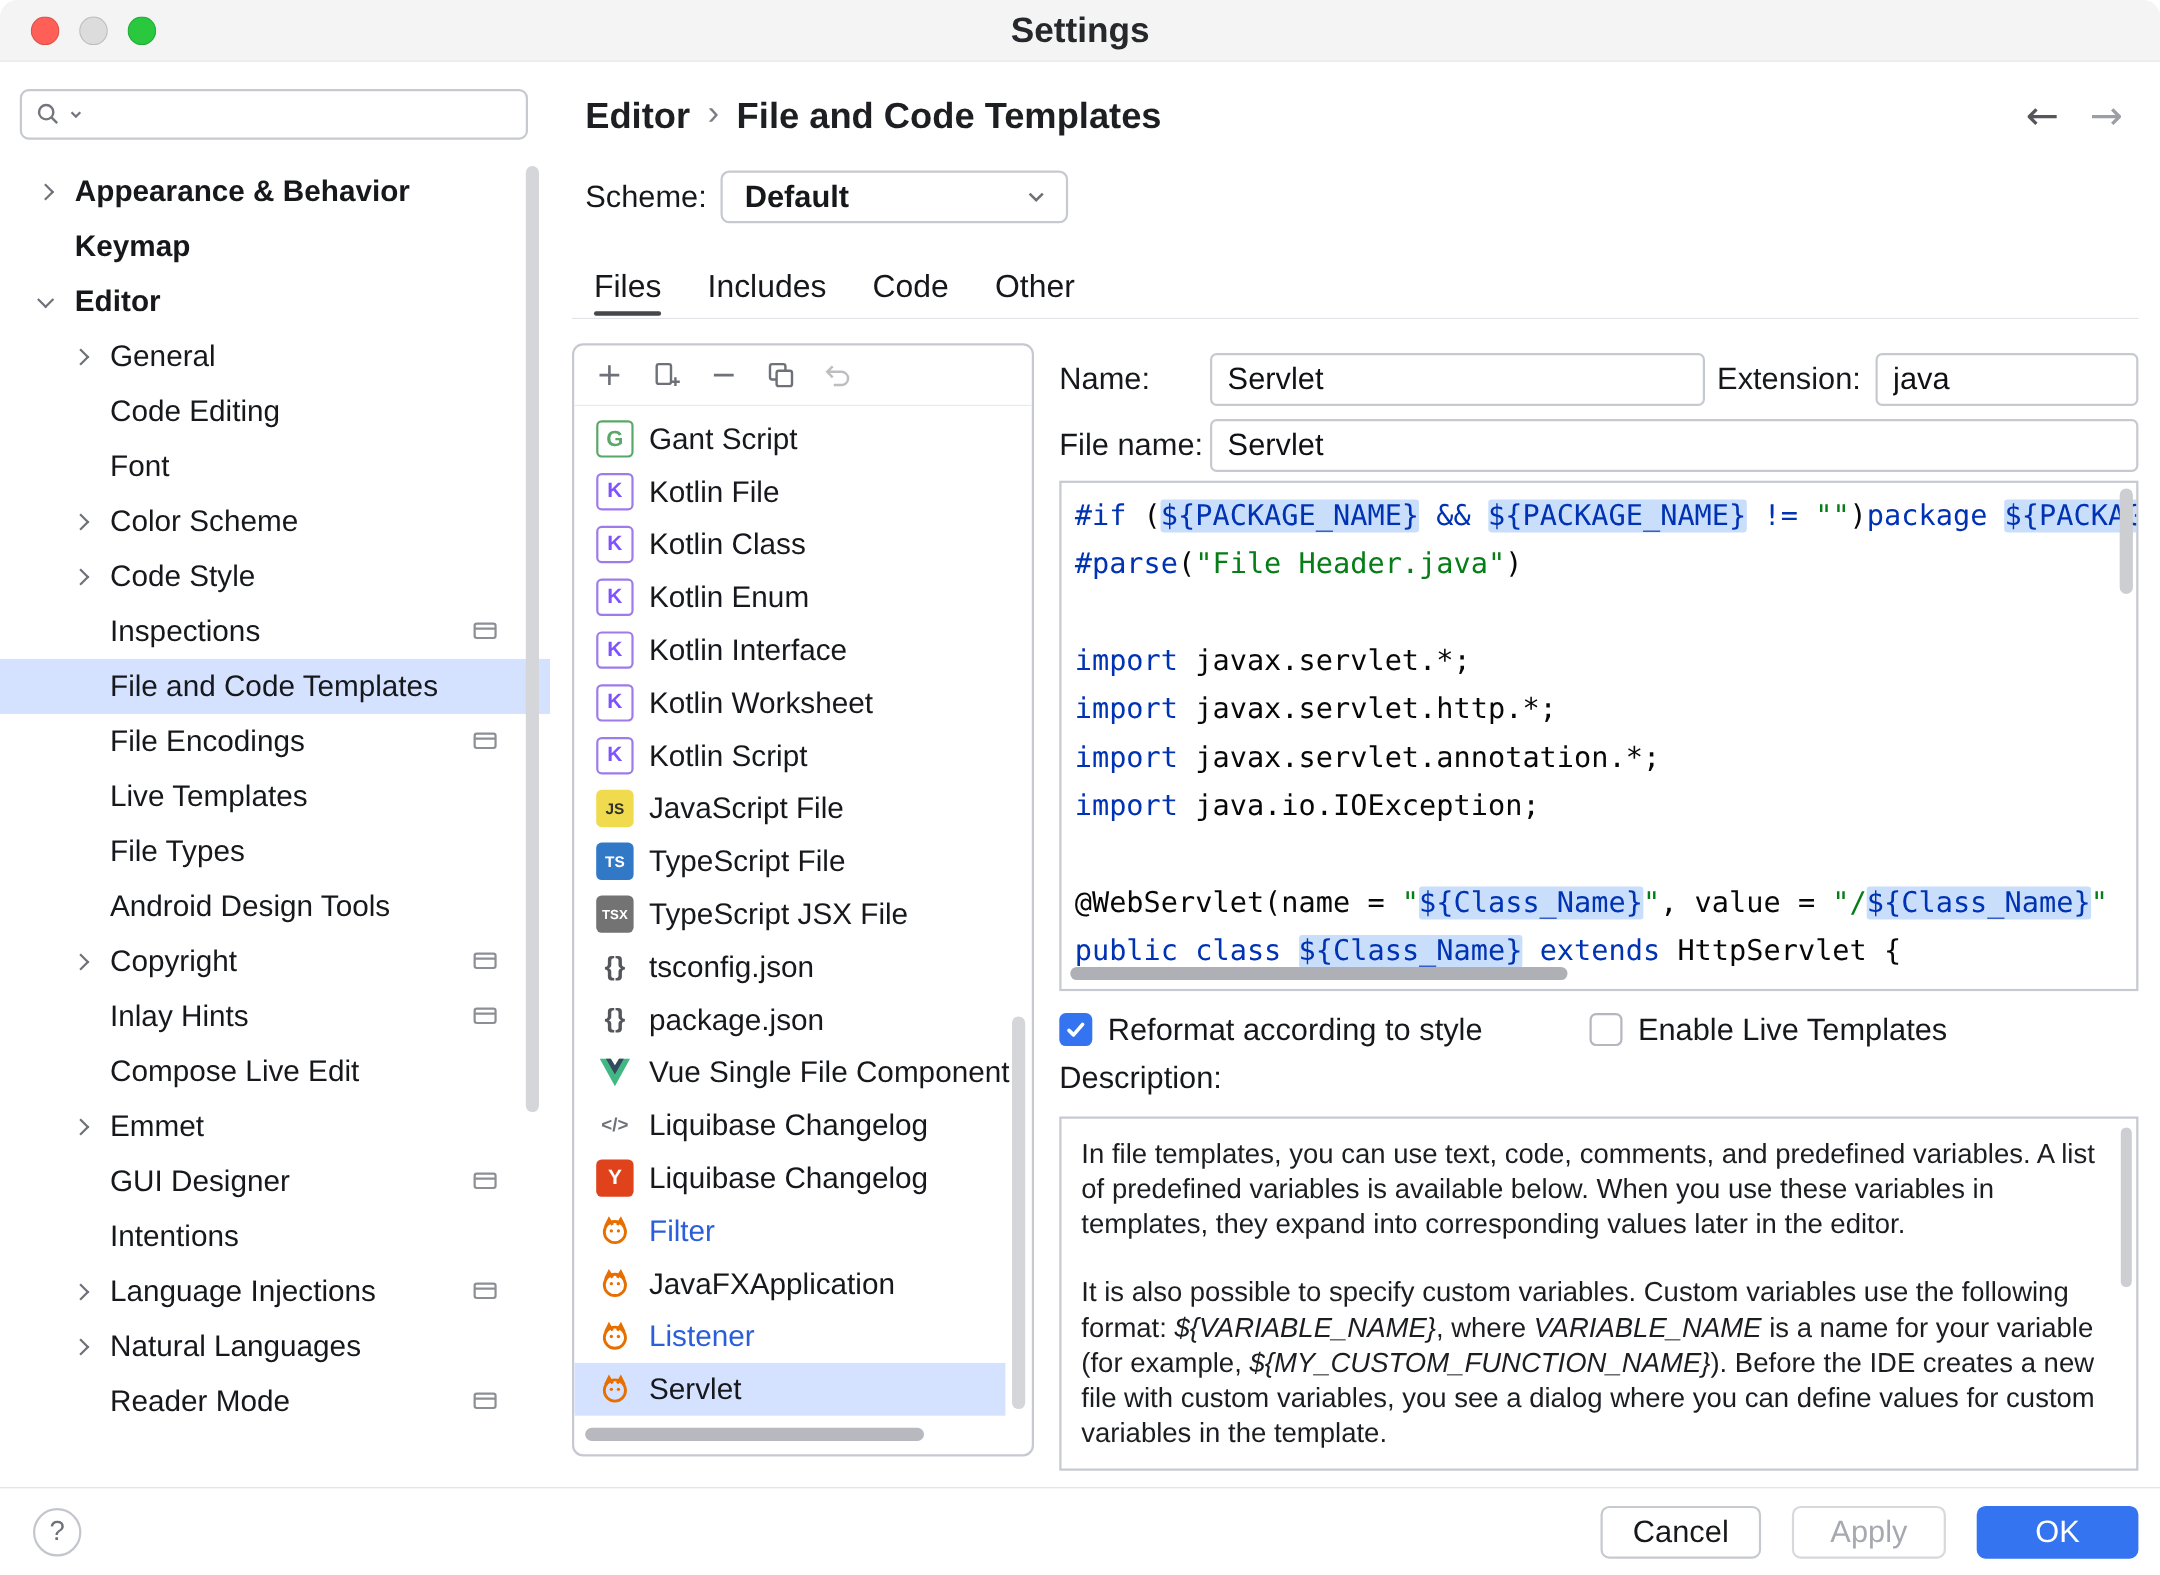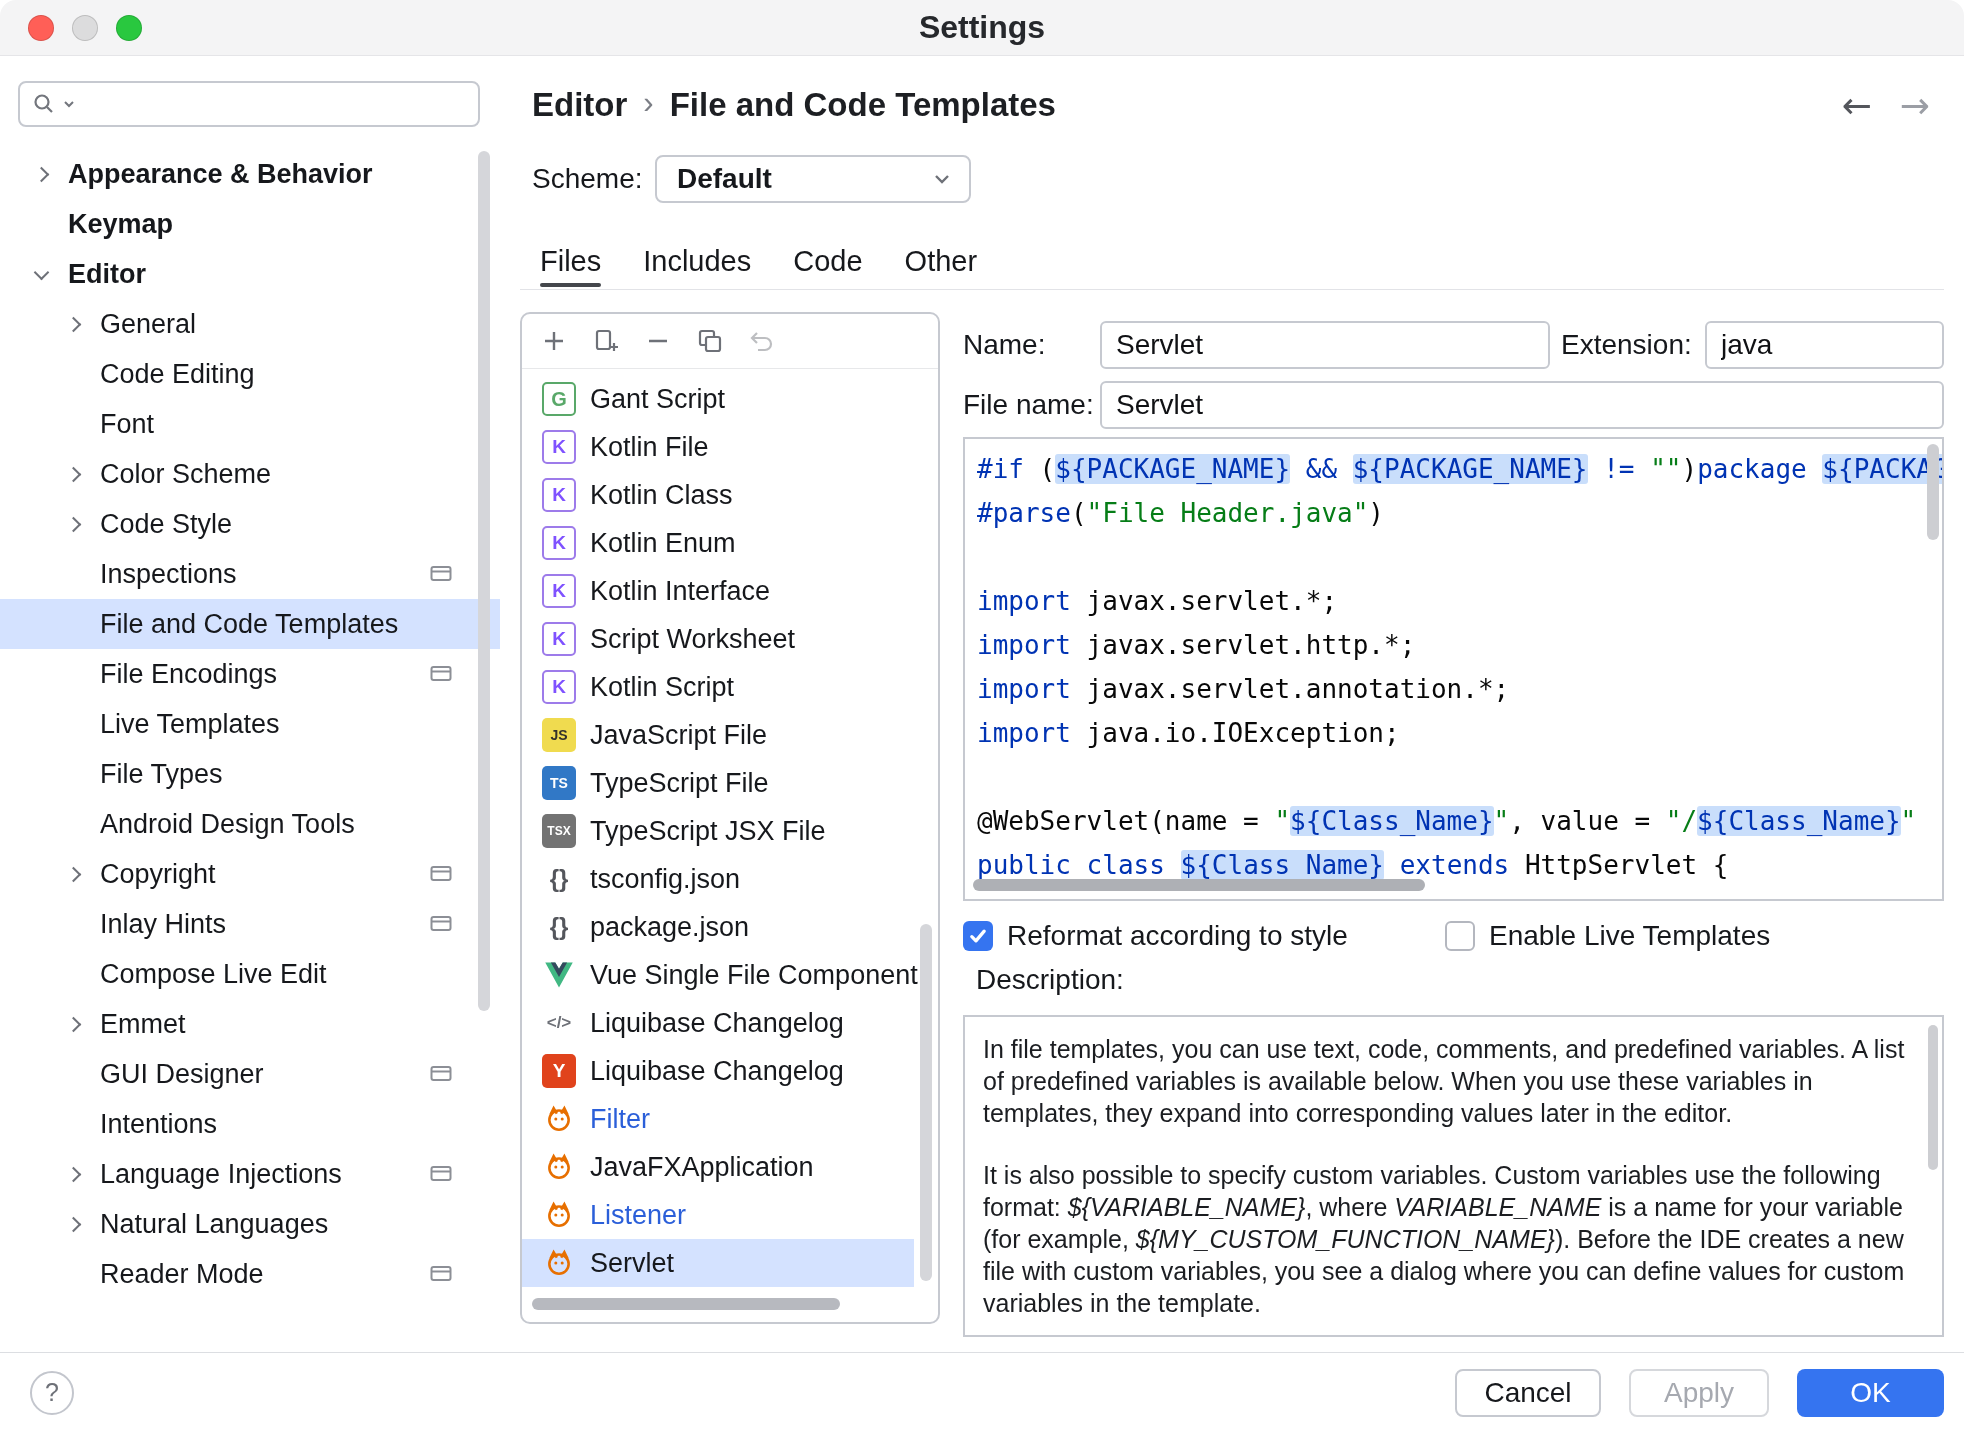--- a/index.html
+++ b/index.html
@@ -106,21 +106,21 @@
   .ed-vscroll { position:absolute; right:3px; top:5px; width:12px; height:96px; background:#cdced2; border-radius:6px; }
   .ed-hscroll { position:absolute; left:8px; bottom:8px; width:452px; height:12px; background:#aeb0b5; border-radius:6px; }
 
   .opt { position:absolute; top:608px; display:flex; align-items:center; gap:14px; font-size:28px; }
   .opt.opt0 { left:0; }
   .opt.opt1 { left:482px; }
   .cbox { width:30px; height:30px; border-radius:6px; display:flex; align-items:center; justify-content:center; }
   .cbox.on  { background:#3574f0; }
   .cbox.off { background:#fff; border:2px solid #b4b7bf; }
 
-  .desc-label { position:absolute; left:13px; top:652px; font-size:28px; }
+  .desc-label { position:absolute; left:0; top:652px; font-size:28px; }
   .desc-panel { position:absolute; left:0; top:703px; width:981px; height:322px;
     border:2px solid #c6c9d0; overflow:hidden; padding:16px 30px 0 18px; }
   .desc-panel p { font-size:25px; line-height:32px; color:#1b1d21; margin-bottom:30px; }
   .desc-var { font-style:italic; }
   .desc-vscroll { position:absolute; right:4px; top:8px; width:10px; height:145px; background:#cdced2; border-radius:5px; }
 
   
   .footer { position:absolute; bottom:0; left:0; right:0; height:80px; border-top:1px solid #dcdee2;
     display:flex; align-items:center; background:#fff; }
   .help-btn { margin-left:30px; width:44px; height:44px; border-radius:50%; border:2px solid #c3c6cd;
@@ -388,21 +388,21 @@
           <div class="titem">
             <span class="ticon ticon-kotlin">K</span>
             <span class="tlabel">Kotlin Enum</span>
           </div>
           <div class="titem">
             <span class="ticon ticon-kotlin">K</span>
             <span class="tlabel">Kotlin Interface</span>
           </div>
           <div class="titem">
             <span class="ticon ticon-kotlin">K</span>
-            <span class="tlabel">Script Worksheet</span>
+            <span class="tlabel">Kotlin Worksheet</span>
           </div>
           <div class="titem">
             <span class="ticon ticon-kotlin">K</span>
             <span class="tlabel">Kotlin Script</span>
           </div>
           <div class="titem">
             <span class="ticon ticon-js">JS</span>
             <span class="tlabel">JavaScript File</span>
           </div>
           <div class="titem">

